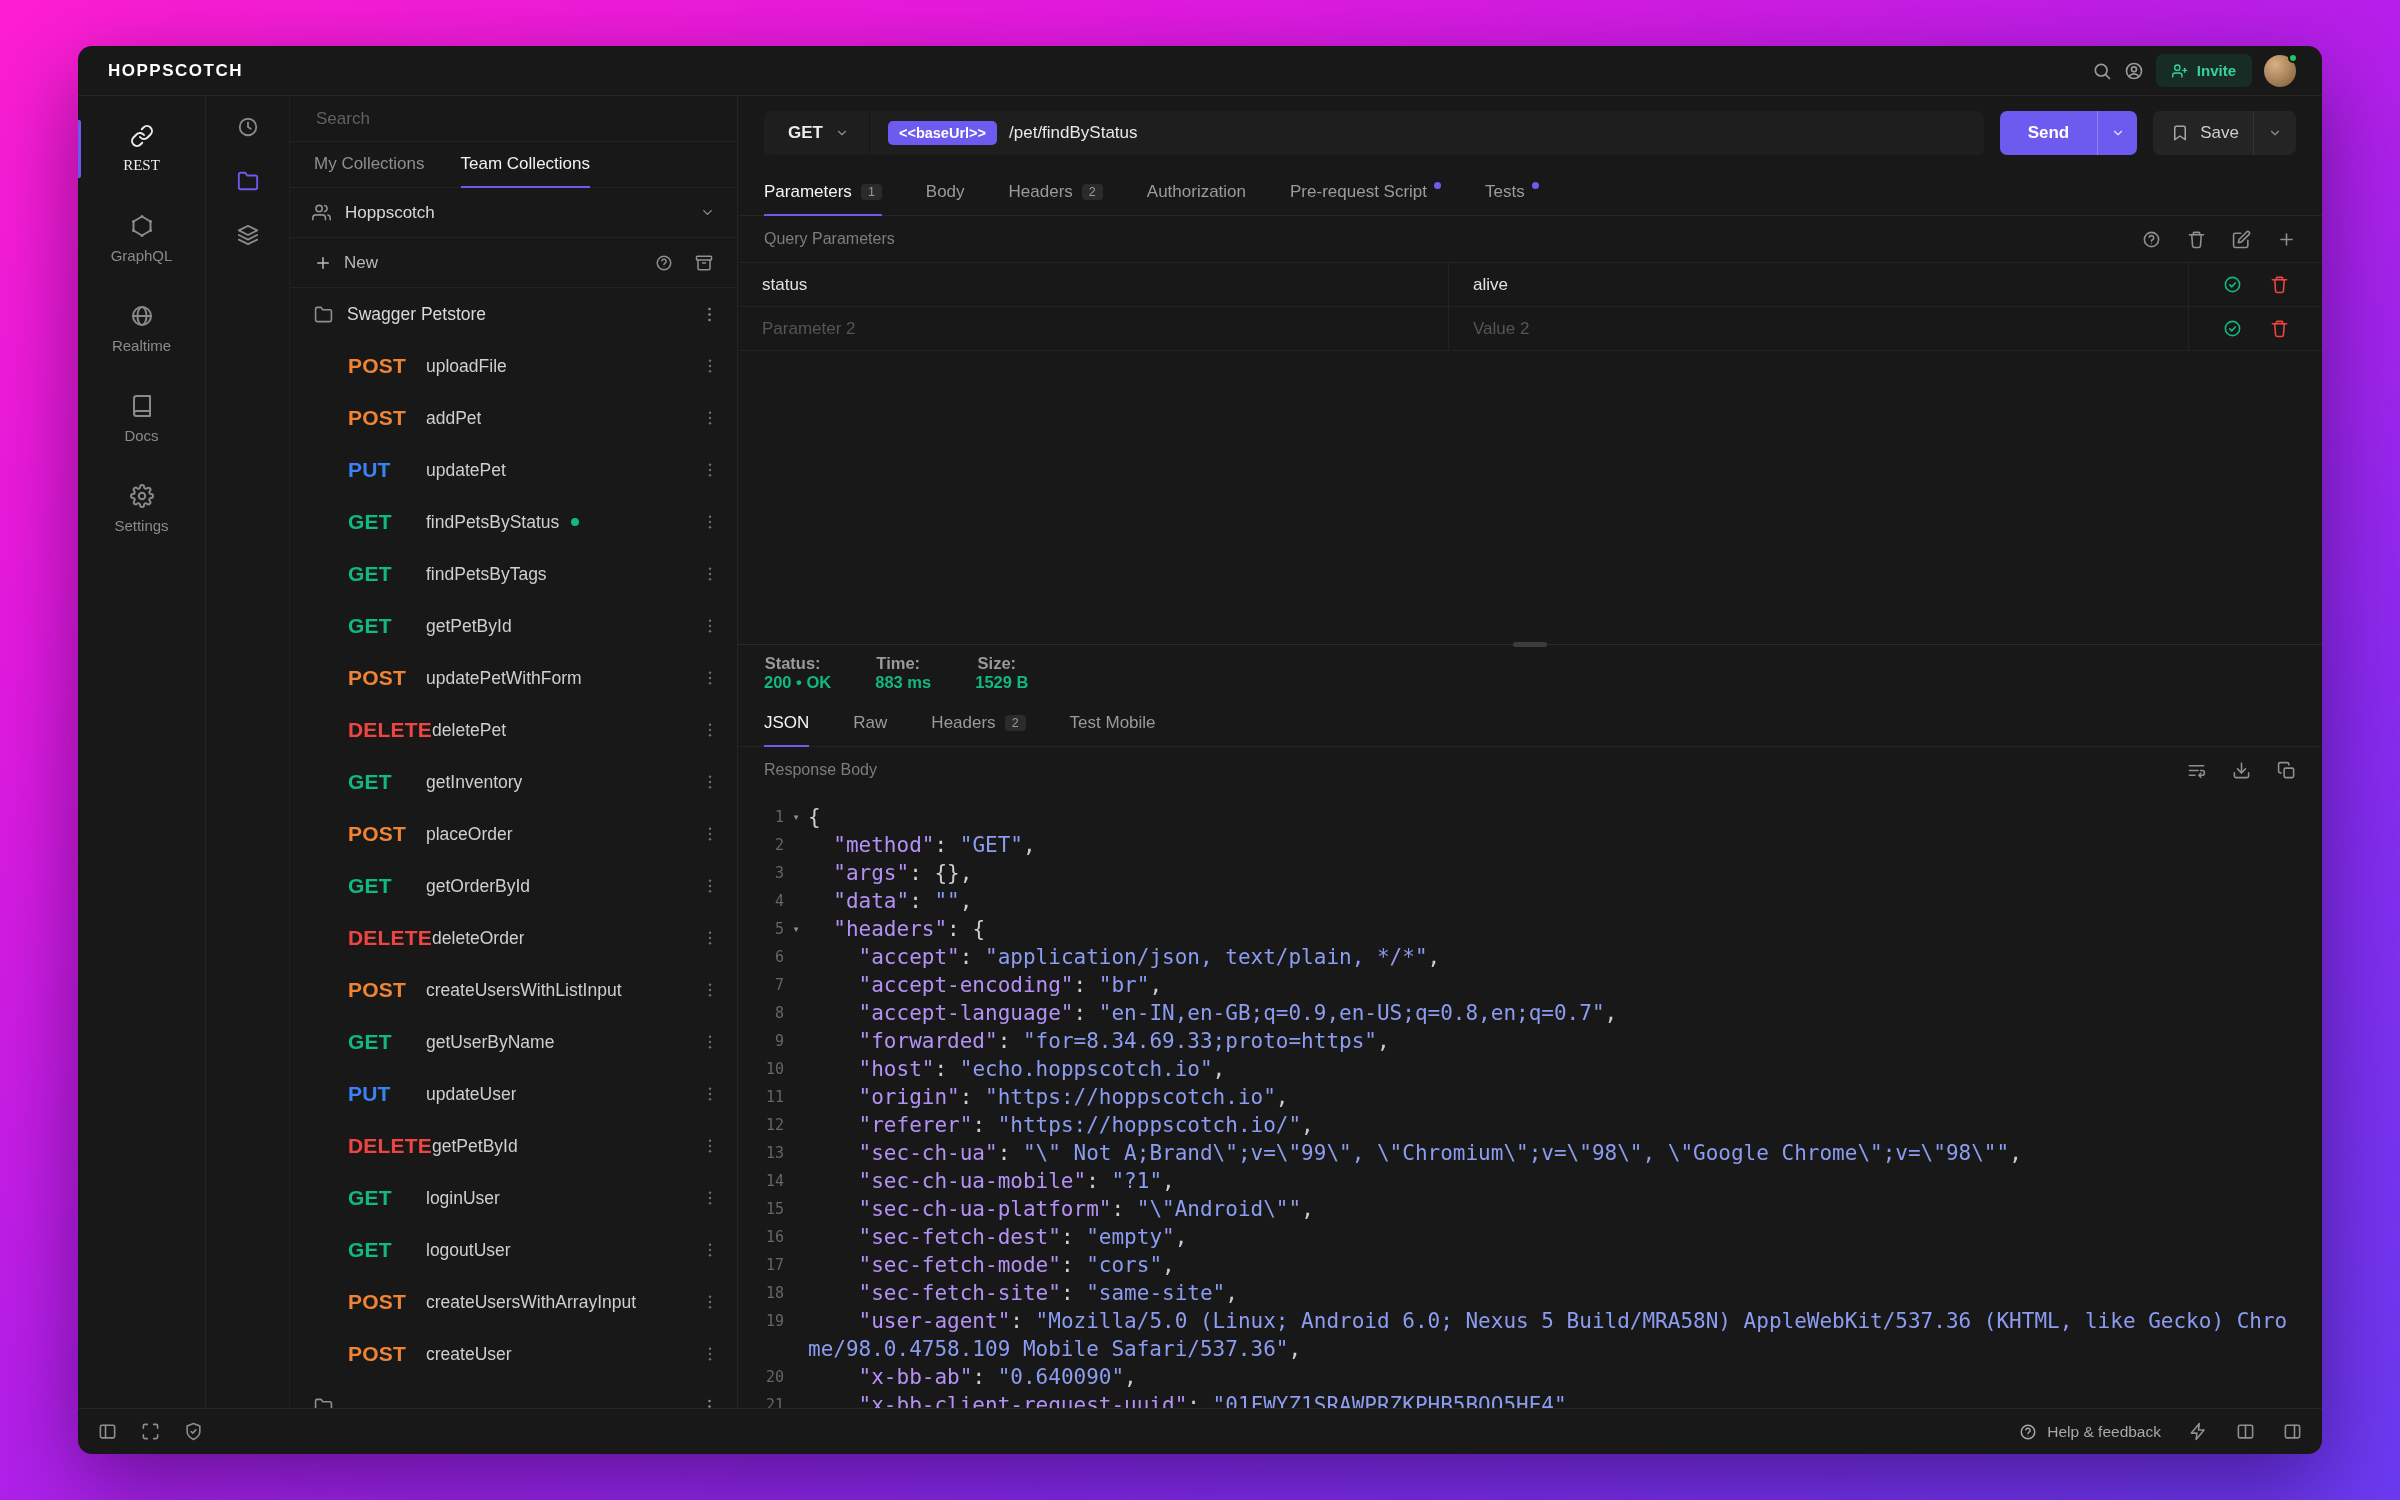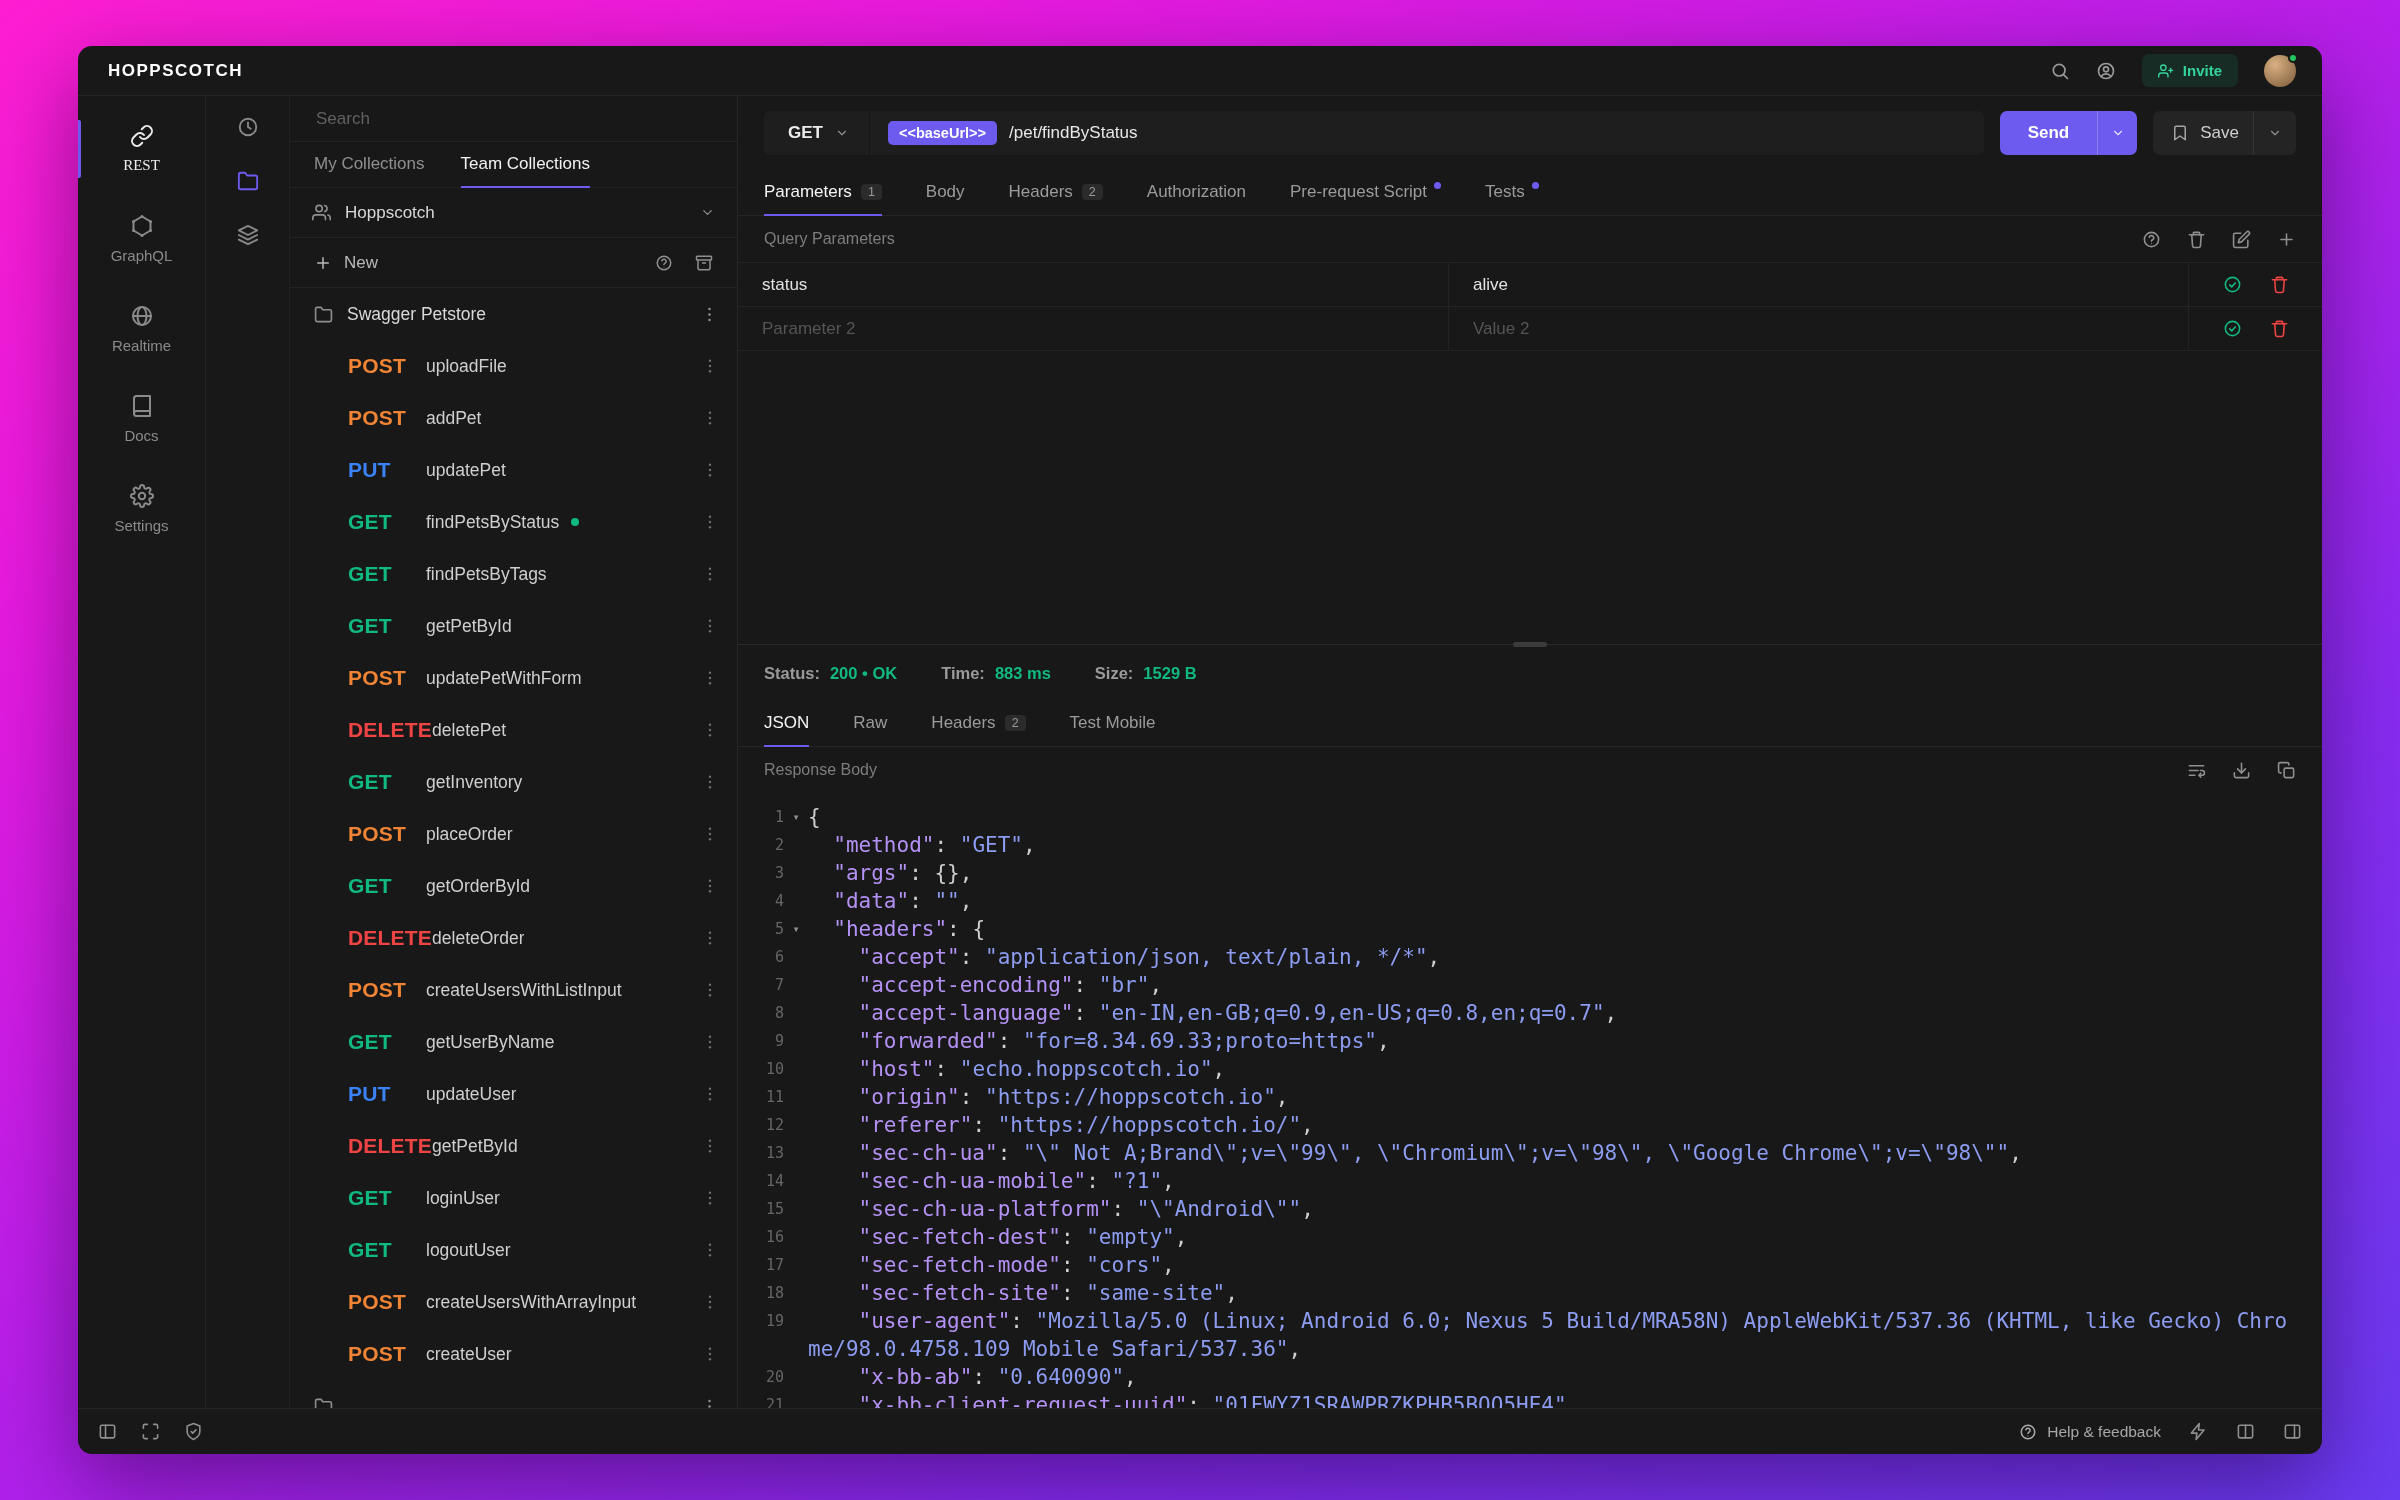--- a/index.html
+++ b/index.html
@@ -11,21 +11,21 @@
   *{box-sizing:border-box;}
   .i{display:inline-flex;flex:none;}
   .i svg{width:1em;height:1em;display:block;fill:none;stroke:currentColor;stroke-width:2;stroke-linecap:round;stroke-linejoin:round;}
 
   .window{position:absolute;left:78px;top:46px;width:2244px;height:1408px;background:#181818;border-radius:14px;
     box-shadow:0 30px 90px rgba(30,0,60,.5);display:flex;flex-direction:column;overflow:hidden;color:#e5e5e5;}
 
   
   .topbar{flex:0 0 50px;display:flex;align-items:center;padding:0 26px 0 30px;border-bottom:1px solid #252525;}
   .logo{font-size:17px;font-weight:bold;letter-spacing:1.5px;color:#ffffff;}
-  .topbar-right{margin-left:auto;display:flex;align-items:center;gap:26px;}
+  .topbar-right{margin-left:auto;display:flex;align-items:center;gap:12px;}
   .tb-icon{color:#9a9a9a;font-size:20px;cursor:pointer;}
   .invite-btn{display:flex;align-items:center;gap:9px;background:rgba(16,185,129,.13);border:none;border-radius:7px;
     padding:8px 16px;font-size:15px;font-weight:600;font-family:inherit;cursor:pointer;}
   .invite-btn .i{font-size:16px;}
   .avatar{width:32px;height:32px;border-radius:50%;background:radial-gradient(circle at 35% 30%,#d9b083,#7a5a38);position:relative;cursor:pointer;}
   .presence{position:absolute;top:-2px;right:-2px;width:10px;height:10px;border-radius:50%;background:#22c55e;border:2px solid #181818;}
 
   .content{flex:1;display:flex;min-height:0;}
 
   
@@ -102,21 +102,21 @@
   .p-actions{display:flex;align-items:center;justify-content:center;gap:28px;padding:0;cursor:default;}
   .act-check{color:#10b981;font-size:19px;cursor:pointer;}
   .act-trash{color:#ef4444;font-size:19px;cursor:pointer;}
 
   .filler{flex:1;}
   .pane-divider{flex:0 0 0;border-top:1px solid #2a2a2a;position:relative;}
   .drag-handle{position:absolute;left:50%;top:-3px;transform:translateX(-50%);width:34px;height:5px;border-radius:3px;background:#3c3c3c;cursor:row-resize;}
 
   .response-pane{flex:1;display:flex;flex-direction:column;min-height:0;}
   .meta-row{flex:0 0 56px;display:flex;align-items:center;gap:44px;padding:0 26px;font-size:16.5px;font-weight:600;}
-  .meta-item{display:flex;align-items:center;}
+  .meta-item{display:flex;align-items:center;flex-direction:column;}
   .m-label{color:#9a9a9a;margin-right:10px;}
   .m-value{color:#10b981;}
 
   .code{flex:1;overflow:hidden;font-family:"DejaVu Sans Mono","Liberation Mono",monospace;font-size:21px;padding-top:10px;}
   .code-line{display:flex;line-height:28px;}
   .ln{flex:0 0 46px;text-align:right;color:#666666;font-size:15px;line-height:28px;cursor:pointer;}
   .fold{flex:0 0 24px;display:flex;align-items:center;justify-content:center;color:#8f8f8f;font-size:12px;}
   .lc{flex:1;white-space:pre-wrap;word-break:break-all;padding-right:26px;min-width:0;}
 
   

